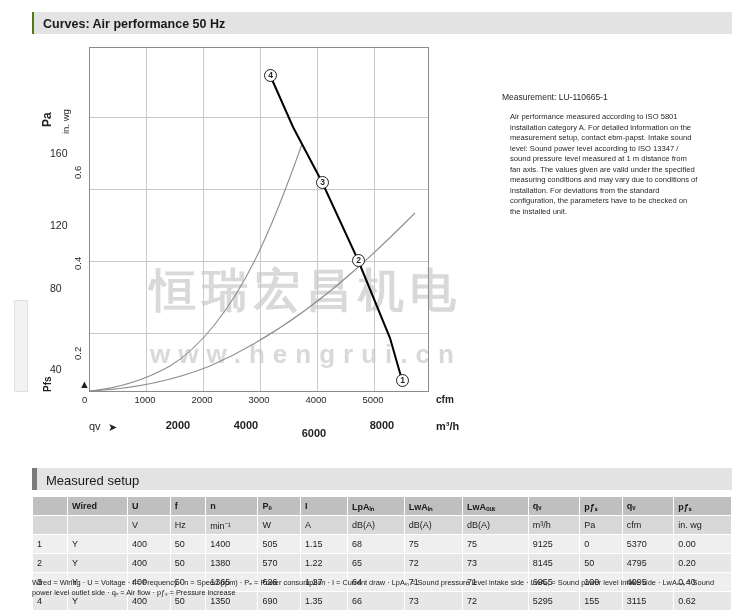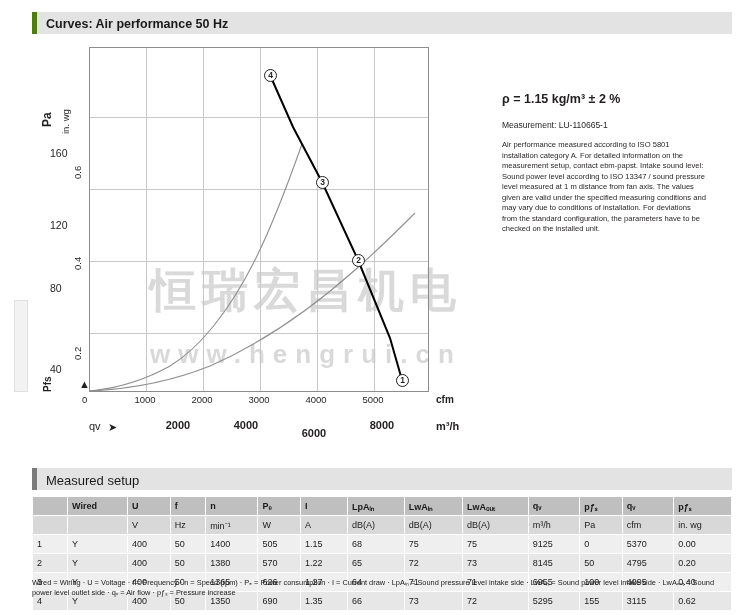--- a/index.html
+++ b/index.html
@@ -9,21 +9,21 @@
     font-family:"Liberation Sans", sans-serif;
     color:#231f20;
     overflow:hidden;
     position:relative;
   }
   .page{position:relative;width:750px;height:615px;}
 
   
   .section-head{
     background:#e3e3e3;
-    border-left:5px solid #4d7c0f;
+    border-left:2px solid #4d7c0f;
     font-size:12.5px;
     font-weight:bold;
     color:#1a1a1a;
     padding:5px 0 5px 9px;
     box-sizing:border-box;
   }
   #curves-head{position:absolute;left:32px;top:12px;width:700px;height:22px;}
   #measured-head{position:absolute;left:32px;top:468px;width:700px;height:22px;
     font-weight:normal;font-size:13px;background:#e3e3e3;border-left:5px solid #7a7a7a;}
 
@@ -102,21 +102,21 @@
   #cfm-label{position:absolute;font-size:10px;font-weight:bold;left:404px;top:352px;}
   #m3h-label{position:absolute;font-size:11px;font-weight:bold;left:404px;top:378px;}
   #qv-label{position:absolute;font-size:11px;font-weight:normal;left:57px;top:378px;}
   #qv-arrow{position:absolute;left:76px;top:379px;font-size:11px;}
   #zero-label{position:absolute;left:50px;top:352px;font-size:9.5px;}
 
   
   #side-text{position:absolute;left:470px;top:50px;width:205px;}
   #rho{font-size:12.5px;font-weight:bold;margin:0 0 14px 0;}
   #measurement{font-size:8.5px;margin:0 0 10px 0;}
-  #note{font-size:7.6px;line-height:10.5px;margin:0;}
+  #note{font-size:7.6px;line-height:10.5px;margin:8px;}
 
   
   .marker{
     position:absolute;
     width:13px;height:13px;
     border-radius:50%;
     background:#ffffff;
     border:1.4px solid #231f20;
     font-size:8.5px;
     line-height:11px;
@@ -215,21 +215,20 @@
 
     <div class="xtick2" style="left:118px;top:377px;">2000</div>
     <div class="xtick2" style="left:186px;top:377px;">4000</div>
     <div class="xtick2" style="left:254px;top:377px;margin-top:8px;">6000</div>
     <div class="xtick2" style="left:322px;top:377px;">8000</div>
     <div id="m3h-label">m³/h</div>
     <div id="qv-label">qv</div>
     <div id="qv-arrow">➤</div>
 
     <div id="side-text">
-      <p id="rho">ρ = 1.15 kg/m³ ± 2 %</p>
       <p id="measurement">Measurement: LU-110665-1</p>
       <p id="note">Air performance measured according to ISO 5801 installation category A. For detailed information on the measurement setup, contact ebm-papst. Intake sound level: Sound power level according to ISO 13347 / sound pressure level measured at 1 m distance from fan axis. The values given are valid under the specified measuring conditions and may vary due to conditions of installation. For deviations from the standard configuration, the parameters have to be checked on the installed unit.</p>
     </div>
   </div>
 
   <div id="measured-head" class="section-head">Measured setup</div>
 
   <div id="table-wrap">
     <table>
       <thead>

